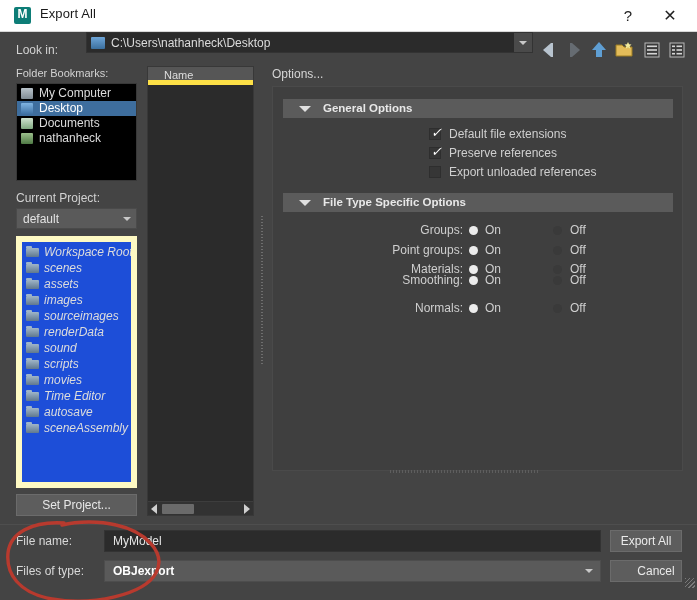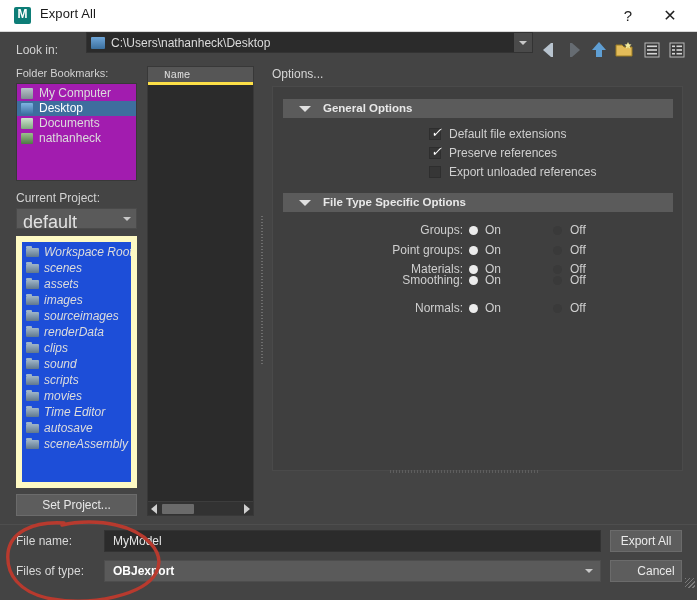--- a/index.html
+++ b/index.html
@@ -95,21 +95,21 @@
   }
 
   
   #fb-label {
     position: absolute; left: 16px; top: 67px;
     font-size: 11px; color: #d2d2d2;
   }
   #bookmarks {
     position: absolute; left: 16px; top: 83px;
     width: 121px; height: 98px;
-    background: #a21caf;
+    background: #000000;
     border: 1px solid #383838;
     box-sizing: border-box;
     padding-top: 2px;
   }
   .bm-item {
     position: relative;
     height: 15px; line-height: 15px;
     font-size: 12px; color: #dcdcdc;
     padding-left: 22px;
     white-space: nowrap;
@@ -130,21 +130,21 @@
   }
   #cp-combo {
     position: absolute; left: 16px; top: 208px;
     width: 121px; height: 21px;
     background: #5a5a5a;
     border: 1px solid #4a4a4a;
     box-sizing: border-box;
   }
   #cp-value {
     position: absolute; left: 6px; top: 3px;
-    font-size: 18px; color: #e2e2e2;
+    font-size: 12px; color: #e2e2e2;
   }
   #cp-arrow {
     position: absolute; right: 0; top: 0;
     width: 18px; height: 19px;
   }
 
   #folderlist {
     position: absolute; left: 16px; top: 236px;
     width: 121px; height: 252px;
     background: #1d4ed8;
@@ -188,23 +188,22 @@
     position: absolute; left: 147px; top: 66px;
     width: 107px; height: 450px;
     background: #2b2b2b;
     border: 1px solid #383838;
     box-sizing: border-box;
   }
   #filepanel-header {
     position: absolute; left: 0; top: 0;
     width: 100%; height: 18px;
     background: #565656;
-    border-bottom: 3px solid #fde047;
-    box-sizing: border-box;
-    font-family: Liberation Mono, monospace;
+    border-bottom: 5px solid #fde047;
+    box-sizing: border-box;
   }
   #filepanel-header-label {
     position: absolute; left: 16px; top: 2px;
     font-size: 11px; color: #dedede;
   }
   #filepanel-hscroll {
     position: absolute; left: 0; bottom: 0;
     width: 100%; height: 14px;
     background: #323232;
     border-top: 1px solid #3d3d3d;
@@ -452,21 +451,20 @@
       </div>
   </div>
 
   <div id="folderlist">
       <div class="fl-item"><i class="fl-ico"></i><span>Workspace Root</span></div>
       <div class="fl-item"><i class="fl-ico"></i><span>scenes</span></div>
       <div class="fl-item"><i class="fl-ico"></i><span>assets</span></div>
       <div class="fl-item"><i class="fl-ico"></i><span>images</span></div>
       <div class="fl-item"><i class="fl-ico"></i><span>sourceimages</span></div>
       <div class="fl-item"><i class="fl-ico"></i><span>renderData</span></div>
-      <div class="fl-item"><i class="fl-ico"></i><span>clips</span></div>
       <div class="fl-item"><i class="fl-ico"></i><span>sound</span></div>
       <div class="fl-item"><i class="fl-ico"></i><span>scripts</span></div>
       <div class="fl-item"><i class="fl-ico"></i><span>movies</span></div>
       <div class="fl-item"><i class="fl-ico"></i><span>Time Editor</span></div>
       <div class="fl-item"><i class="fl-ico"></i><span>autosave</span></div>
       <div class="fl-item"><i class="fl-ico"></i><span>sceneAssembly</span></div>
     </div>
 
   <div id="setproject">Set Project...</div>
 

